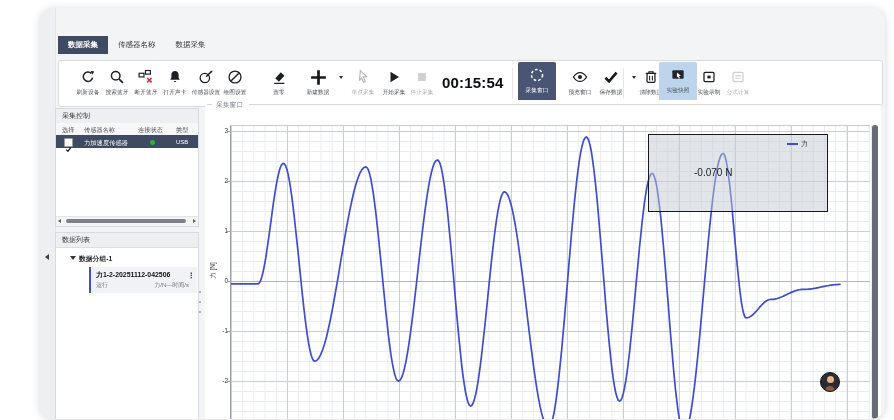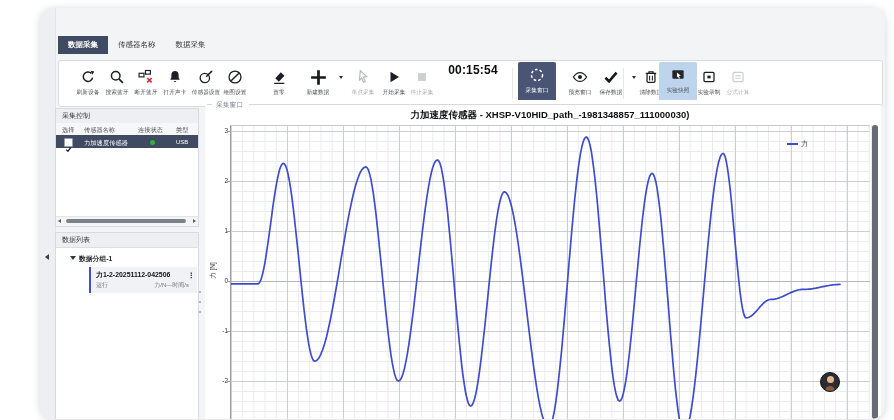--- a/index.html
+++ b/index.html
@@ -21,22 +21,22 @@
   .tbtn{position:absolute;top:3px;width:40px;height:39px;display:flex;flex-direction:column;
         align-items:center;cursor:pointer;border-radius:2px;}
   .tbtn .ticon{height:20px;display:flex;align-items:center;justify-content:center;margin-top:3px;}
   .tbtn .tlabel{font-size:6px;color:#4c4f55;margin-top:1px;white-space:nowrap;transform:scale(.95);}
   .tbtn.disabled{opacity:.5;}
   .tbtn.dark{background:#4a5575;top:1px;height:43px;width:38px;}
   .tbtn.dark .tlabel{color:#fff;}
   .tbtn.lightblue{background:#bdd5ec;top:1px;height:43px;width:38px;}
   .caret{position:absolute;right:-5px;top:12px;width:0;height:0;border-left:2.5px solid transparent;
          border-right:2.5px solid transparent;border-top:3.5px solid #2b2d31;}
-  .timer{position:absolute;left:383px;top:2px;width:62px;font-size:12px;font-weight:bold;color:#0c0d10;
-         letter-spacing:.2px;text-align:center;}
+  .timer{position:absolute;left:383px;top:13px;width:62px;font-size:15px;font-weight:bold;color:#0c0d10;
+         letter-spacing:.2px;}
   .tsep{position:absolute;top:7px;width:1px;height:31px;background:#e4e6e9;}
   
   .panel{position:absolute;background:#fff;border:1px solid #d8dade;box-sizing:border-box;}
   .phead{height:14px;background:#edeff2;border-bottom:1px solid #dcdee2;font-size:7px;color:#333;
          line-height:14px;padding-left:6px;}
   
   .cc{left:15px;top:100px;width:144px;height:119px;}
   .cc-cols{position:absolute;left:0;top:14px;width:100%;height:12px;background:#f6f7f9;
            border-bottom:1px solid #e4e6e9;font-size:6.2px;color:#555;}
   .cc-cols span{position:absolute;top:3px;white-space:nowrap;}
@@ -343,27 +343,29 @@
   <div class="splitter">
       <i></i>
       <i></i>
       <i></i>
     </div>
 
   <div class="chart">
     <div class="gbline" style="left:2px;width:5px"></div>
     <div class="gblabel">采集窗口</div>
     <div class="gbline" style="left:44px;right:0"></div>
-    <div class="ctitle">力加速度传感器 - XHSP-V10HID_path_-1981348857_111000030)</div>
 
     <div class="plot" id="plot">
       <svg id="wave" viewBox="0 0 640 294" preserveAspectRatio="none">
         <polyline id="waveline" fill="none" stroke-width="1.7" stroke-linejoin="round" stroke-linecap="round" points="0.0,158.5 1.0,158.5 2.1,158.5 3.1,158.5 4.1,158.5 5.2,158.5 6.2,158.5 7.2,158.5 8.3,158.5 9.3,158.5 10.3,158.5 11.4,158.5 12.4,158.5 13.4,158.5 14.5,158.5 15.5,158.5 16.5,158.5 17.6,158.5 18.6,158.5 19.6,158.5 20.7,158.5 21.7,158.5 22.7,158.5 23.8,158.5 24.8,158.5 25.8,158.5 26.9,158.5 27.9,158.1 28.8,156.7 29.8,154.6 30.8,151.6 31.8,147.8 32.8,143.3 33.8,138.1 34.8,132.4 35.7,126.1 36.7,119.5 37.7,112.5 38.7,105.3 39.7,98.0 40.7,90.7 41.6,83.5 42.6,76.5 43.6,69.9 44.6,63.6 45.6,57.9 46.6,52.7 47.6,48.2 48.5,44.4 49.5,41.4 50.5,39.3 51.5,37.9 52.5,37.5 53.7,38.2 54.9,40.4 56.1,43.9 57.3,48.9 58.5,55.1 59.7,62.5 60.9,70.9 62.1,80.4 63.3,90.6 64.5,101.6 65.7,113.0 67.0,124.8 68.2,136.8 69.4,148.7 70.6,160.5 71.8,171.9 73.0,182.9 74.2,193.1 75.4,202.6 76.6,211.0 77.8,218.4 79.0,224.6 80.2,229.6 81.4,233.1 82.6,235.3 83.8,236.0 85.8,235.3 87.8,233.2 89.7,229.7 91.7,224.8 93.7,218.7 95.7,211.5 97.6,203.2 99.6,193.9 101.6,183.8 103.5,173.1 105.5,161.8 107.5,150.3 109.4,138.5 111.4,126.7 113.4,115.2 115.3,103.9 117.3,93.2 119.3,83.1 121.3,73.8 123.2,65.5 125.2,58.3 127.2,52.2 129.1,47.3 131.1,43.8 133.1,41.7 135.0,41.0 136.3,41.8 137.6,44.1 138.8,48.0 140.1,53.3 141.3,60.0 142.6,68.0 143.8,77.2 145.1,87.4 146.3,98.5 147.6,110.4 148.8,122.8 150.1,135.5 151.4,148.5 152.6,161.5 153.9,174.2 155.1,186.6 156.4,198.5 157.6,209.6 158.9,219.8 160.1,229.0 161.4,237.0 162.7,243.7 163.9,249.0 165.2,252.9 166.4,255.2 167.7,256.0 169.2,255.2 170.7,252.8 172.2,248.8 173.7,243.3 175.2,236.4 176.7,228.1 178.2,218.6 179.7,208.1 181.2,196.6 182.7,184.4 184.2,171.6 185.7,158.4 187.2,145.0 188.7,131.6 190.2,118.4 191.7,105.6 193.2,93.4 194.7,81.9 196.2,71.4 197.7,61.9 199.2,53.6 200.7,46.7 202.2,41.2 203.7,37.2 205.2,34.8 206.7,34.0 208.0,34.9 209.3,37.6 210.6,42.0 211.8,48.1 213.1,55.9 214.4,65.1 215.7,75.6 217.0,87.3 218.2,100.1 219.5,113.7 220.8,127.9 222.1,142.6 223.4,157.5 224.6,172.4 225.9,187.1 227.2,201.3 228.5,214.9 229.8,227.7 231.0,239.4 232.3,249.9 233.6,259.1 234.9,266.9 236.2,273.0 237.4,277.4 238.7,280.1 240.0,281.0 241.3,280.2 242.6,277.9 243.9,274.0 245.2,268.7 246.5,262.0 247.8,254.0 249.1,244.8 250.4,234.6 251.7,223.5 253.0,211.6 254.4,199.2 255.7,186.5 257.0,173.5 258.3,160.5 259.6,147.8 260.9,135.4 262.2,123.5 263.5,112.4 264.8,102.2 266.1,93.0 267.4,85.0 268.7,78.3 270.0,73.0 271.3,69.1 272.6,66.8 273.9,66.0 275.6,66.9 277.3,69.4 279.0,73.7 280.7,79.5 282.4,86.9 284.1,95.7 285.8,105.8 287.5,117.1 289.2,129.3 290.9,142.3 292.6,156.0 294.3,170.0 296.0,184.3 297.7,198.5 299.4,212.5 301.1,226.2 302.8,239.2 304.5,251.4 306.2,262.7 307.9,272.8 309.6,281.6 311.3,289.0 313.0,294.8 314.7,299.1 316.4,301.6 318.1,302.5 319.5,301.4 321.0,298.3 322.4,293.0 323.9,285.8 325.3,276.7 326.8,265.8 328.2,253.4 329.7,239.5 331.2,224.5 332.6,208.4 334.1,191.6 335.5,174.3 337.0,156.8 338.4,139.2 339.9,121.9 341.3,105.1 342.8,89.0 344.2,74.0 345.7,60.1 347.1,47.7 348.6,36.8 350.0,27.7 351.5,20.5 352.9,15.2 354.4,12.1 355.8,11.0 357.1,12.0 358.4,14.9 359.7,19.6 361.0,26.2 362.2,34.5 363.5,44.3 364.8,55.6 366.1,68.2 367.4,81.9 368.6,96.5 369.9,111.8 371.2,127.5 372.5,143.5 373.8,159.5 375.0,175.2 376.3,190.5 377.6,205.1 378.9,218.8 380.2,231.4 381.4,242.7 382.7,252.5 384.0,260.8 385.3,267.4 386.6,272.1 387.8,275.0 389.1,276.0 390.4,275.2 391.6,272.7 392.9,268.6 394.1,262.9 395.4,255.8 396.7,247.3 397.9,237.5 399.2,226.7 400.4,214.8 401.7,202.3 402.9,189.1 404.2,175.5 405.4,161.8 406.7,148.0 408.0,134.4 409.2,121.2 410.5,108.7 411.7,96.8 413.0,86.0 414.2,76.2 415.5,67.7 416.7,60.6 418.0,54.9 419.2,50.8 420.5,48.3 421.8,47.5 423.0,48.4 424.2,51.3 425.5,55.9 426.7,62.4 427.9,70.5 429.1,80.2 430.4,91.3 431.6,103.7 432.8,117.1 434.1,131.4 435.3,146.4 436.5,161.8 437.8,177.5 439.0,193.2 440.2,208.6 441.5,223.6 442.7,237.9 443.9,251.3 445.1,263.7 446.4,274.8 447.6,284.5 448.8,292.6 450.1,299.1 451.3,303.7 452.5,306.6 453.8,307.5 455.3,306.5 456.8,303.4 458.3,298.4 459.8,291.5 461.3,282.7 462.8,272.3 464.3,260.3 465.8,247.0 467.3,232.6 468.8,217.1 470.3,201.0 471.8,184.4 473.3,167.5 474.8,150.6 476.3,134.0 477.8,117.9 479.3,102.4 480.8,88.0 482.3,74.7 483.8,62.7 485.3,52.3 486.8,43.5 488.3,36.6 489.8,31.6 491.3,28.5 492.8,27.5 493.7,28.1 494.6,29.9 495.5,32.9 496.3,36.9 497.2,42.1 498.1,48.2 499.0,55.3 499.9,63.1 500.8,71.7 501.7,80.7 502.5,90.3 503.4,100.1 504.3,110.0 505.2,119.9 506.1,129.7 507.0,139.3 507.9,148.3 508.8,156.9 509.6,164.7 510.5,171.8 511.4,177.9 512.3,183.1 513.2,187.1 514.1,190.1 515.0,191.9 515.8,192.5 516.8,192.4 517.8,192.2 518.7,191.9 519.7,191.4 520.6,190.9 521.6,190.2 522.6,189.4 523.5,188.5 524.5,187.5 525.4,186.5 526.4,185.5 527.4,184.4 528.3,183.3 529.3,182.1 530.2,181.0 531.2,180.0 532.2,179.0 533.1,178.0 534.1,177.1 535.0,176.3 536.0,175.6 537.0,175.1 537.9,174.6 538.9,174.3 539.8,174.1 540.8,174.0 542.0,174.0 543.3,173.9 544.5,173.7 545.7,173.4 547.0,173.1 548.2,172.7 549.4,172.3 550.6,171.8 551.9,171.3 553.1,170.8 554.3,170.2 555.6,169.6 556.8,169.0 558.0,168.4 559.3,167.8 560.5,167.2 561.7,166.7 563.0,166.2 564.2,165.7 565.4,165.3 566.6,164.9 567.9,164.6 569.1,164.3 570.3,164.1 571.6,164.0 572.8,164.0 574.2,164.0 575.7,163.9 577.1,163.8 578.5,163.7 579.9,163.6 581.4,163.4 582.8,163.2 584.2,162.9 585.6,162.7 587.1,162.4 588.5,162.1 589.9,161.8 591.4,161.5 592.8,161.2 594.2,160.9 595.6,160.6 597.1,160.3 598.5,160.1 599.9,159.8 601.4,159.6 602.8,159.4 604.2,159.3 605.6,159.2 607.1,159.1 608.5,159.0 609.9,159.0" stroke="#3f4ccb"></polyline>
       </svg>
       <div class="ylabel">力 [N]</div>
+      <div class="readout">
+        <div class="annot" style="left:45px;top:32px;position:absolute">-0.070 N</div>
+      </div>
       <div class="legend">
         <span class="dash" id="legdash" style="background: rgb(63, 76, 203);"></span>
         <span class="ltext">力</span>
       </div>
     <div class="ytick" style="top: 1px;">3</div>
         <div class="ymark" style="top: 5px;"></div>
         <div class="ytick" style="top: 51px;">2</div>
         <div class="ymark" style="top: 55px;"></div>
         <div class="ytick" style="top: 101px;">1</div>
         <div class="ymark" style="top: 105px;"></div>

